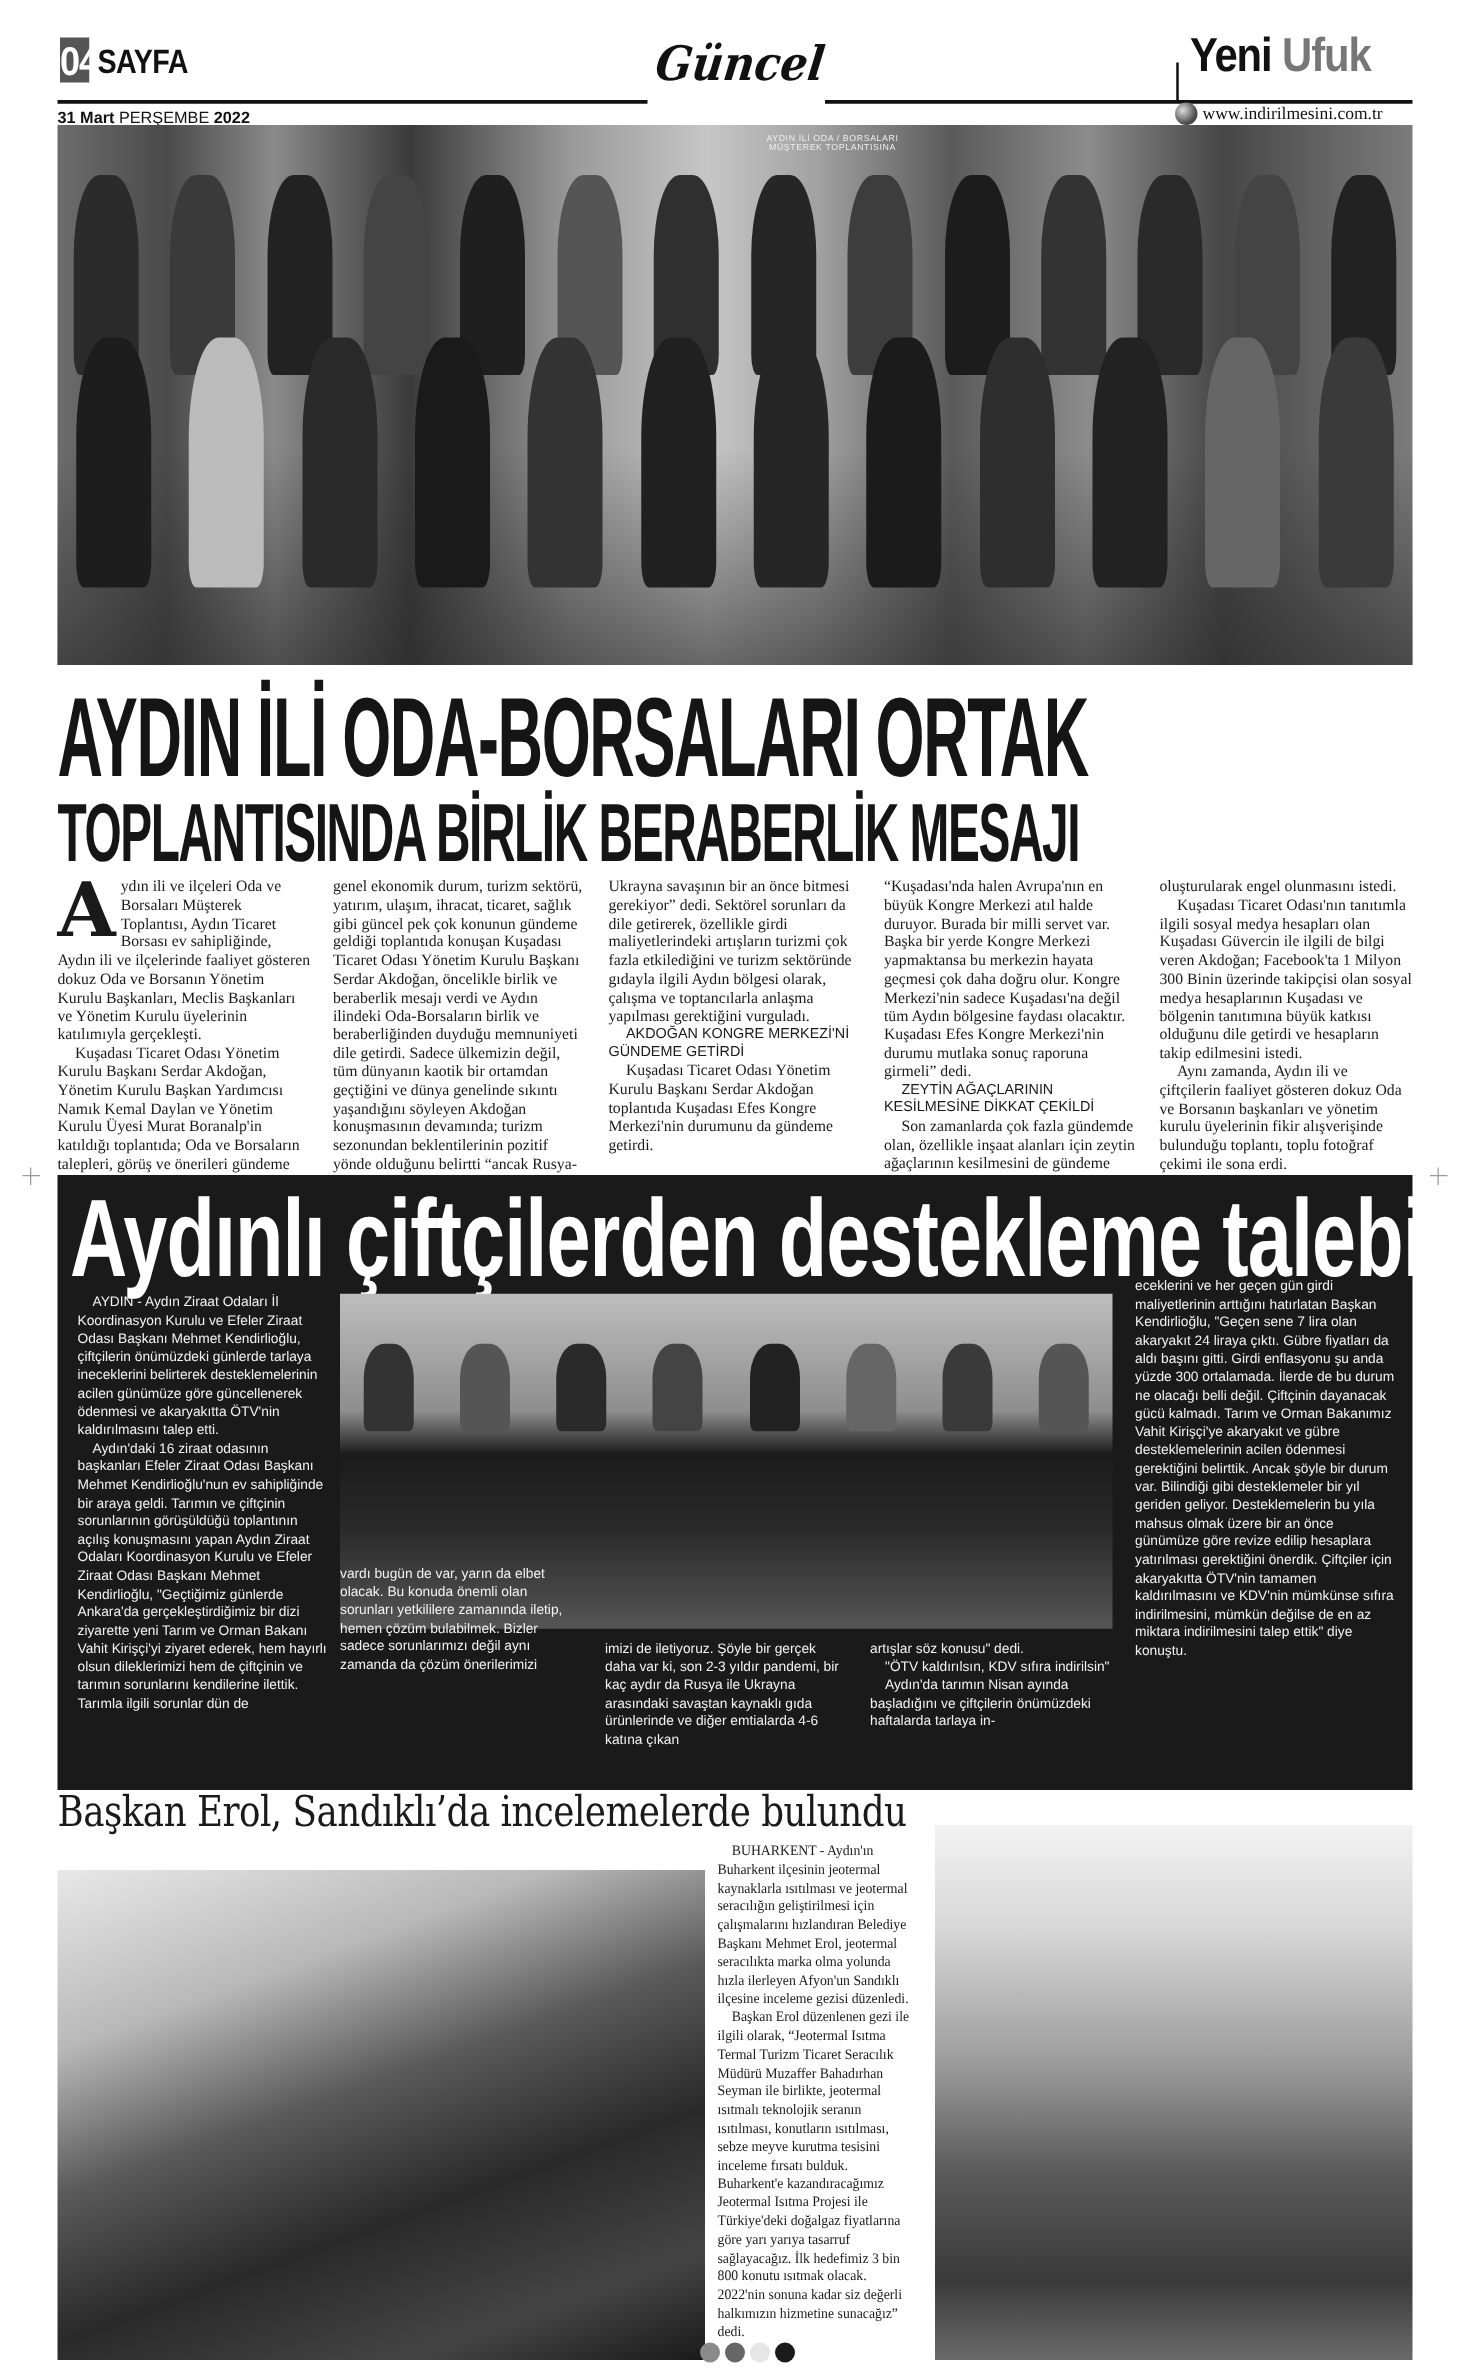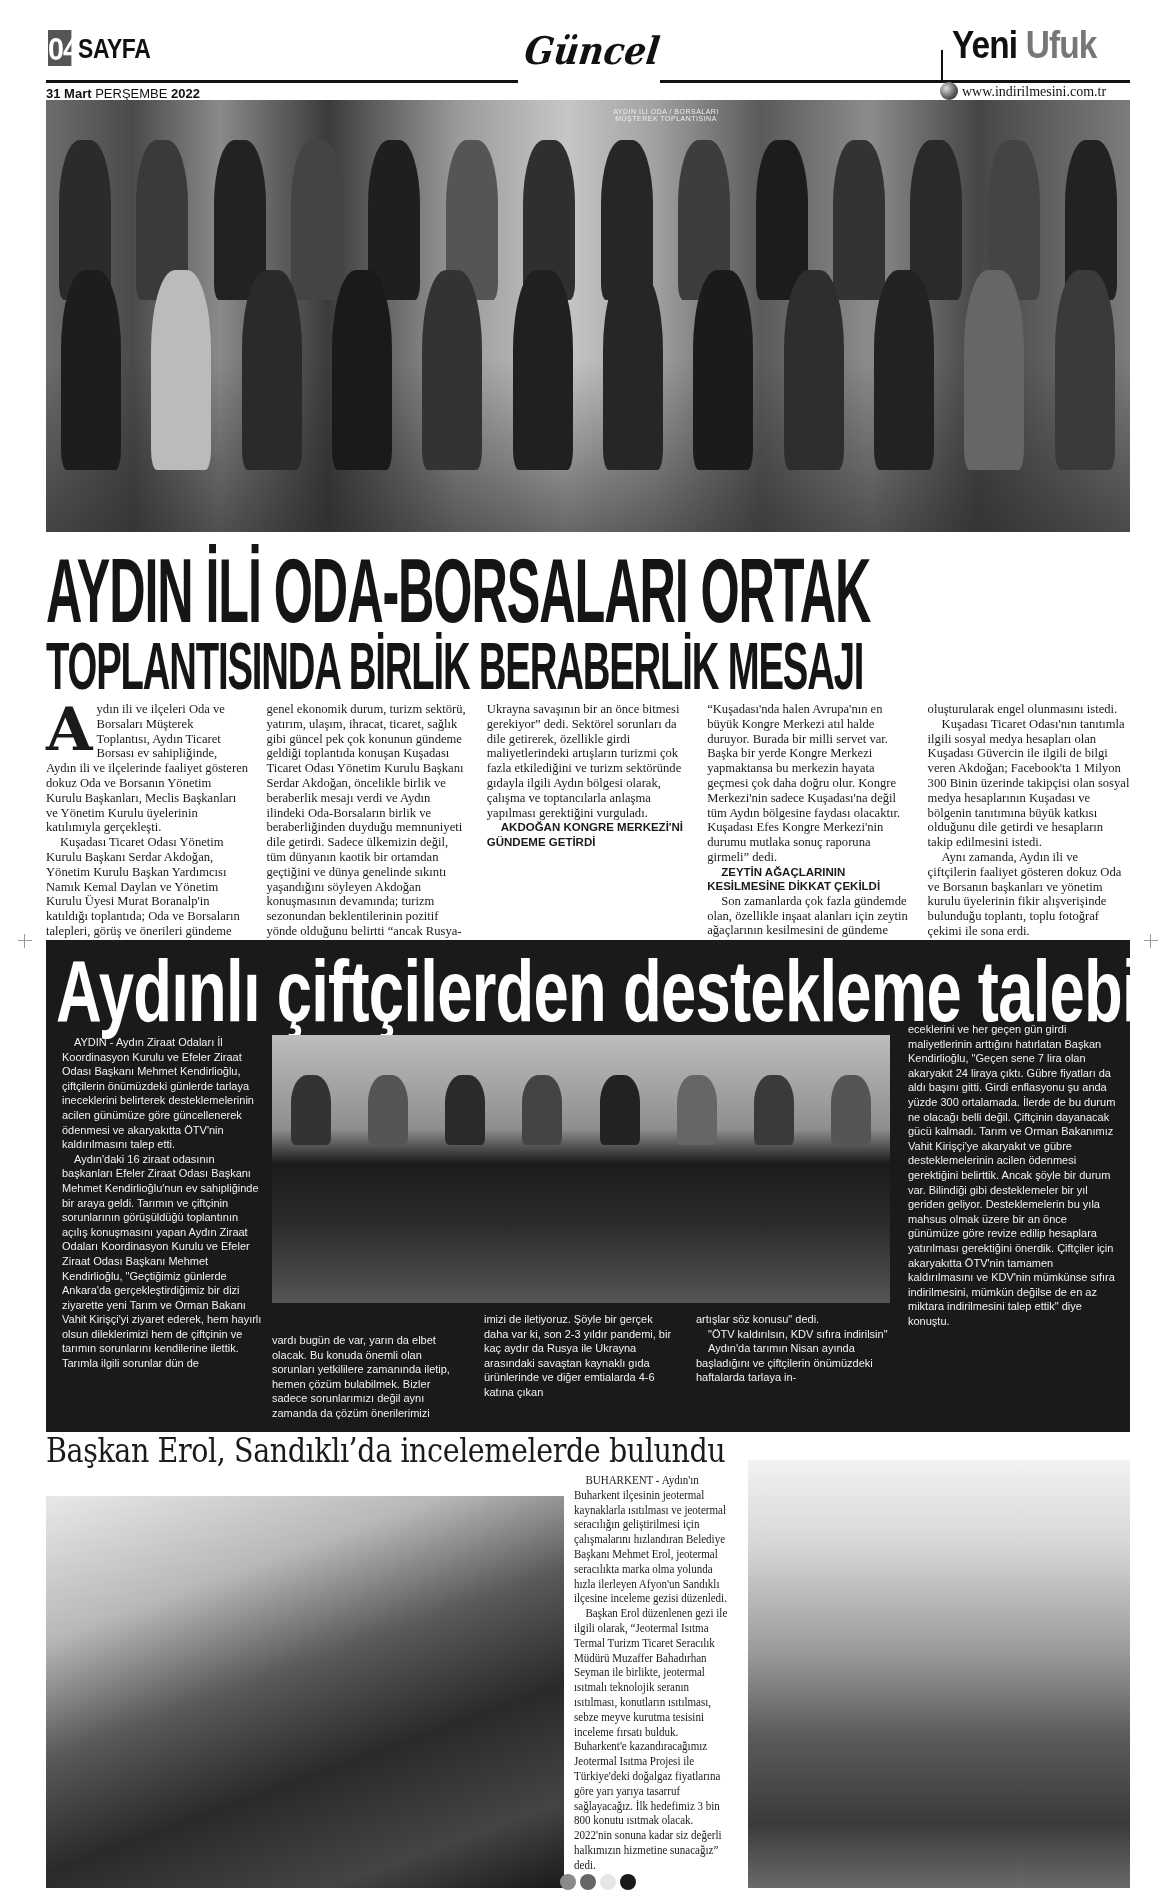--- a/index.html
+++ b/index.html
@@ -49,40 +49,40 @@
   .h1 { left: 46px; width: 1090px; font-family: "Liberation Sans", sans-serif; font-weight: bold;
         color: #151515; white-space: nowrap; transform-origin: left top; letter-spacing: -2px; }
   .h1.l1 { top: 540px; font-size: 90px; transform: scaleX(0.56) scaleY(1.0); width: 1950px; }
   .h1.l2 { top: 628px; font-size: 66px; transform: scaleX(0.58); width: 1900px; }
 
   
   .cols { left: 46px; top: 702px; width: 1084px; display: grid; grid-template-columns: repeat(5, 1fr);
           column-gap: 18px; font-size: 12.6px; line-height: 14.8px; }
   .col p { margin: 0; text-indent: 14px; text-align: left; }
   .col p.noind { text-indent: 0; }
-  .col .subhead { font-family: "Liberation Sans", sans-serif; font-weight: bold; font-size: 11.5px;
+  .col .subhead { font-family: "Liberation Sans", sans-serif; font-weight: normal; font-size: 11.5px;
                   line-height: 14.5px; text-indent: 14px; margin: 0; }
   .dropcap { float: left; font-size: 60px; line-height: 46px; margin: 4px 4px 0 0; font-weight: bold;
              font-family: "DejaVu Serif", serif; }
 
   .crosshair { width: 14px; height: 14px; }
   .crosshair::before, .crosshair::after { content:""; position:absolute; background:#999; }
   .crosshair::before { left: 6px; top: 0; width: 1px; height: 14px; }
   .crosshair::after { left: 0; top: 6px; width: 14px; height: 1px; }
 
   
   .box2 { left: 46px; top: 940px; width: 1084px; height: 492px; background: #1a1a1a; }
   .h2 { left: 56px; top: 940px; font-family: "Liberation Sans", sans-serif; font-weight: bold;
         font-size: 88px; color: #fff; white-space: nowrap; transform: scaleX(0.72); transform-origin: left top;
         letter-spacing: -1px; }
   .a2text { font-family: "Liberation Sans", sans-serif; font-size: 11px; line-height: 14.6px; color: #f2f2f2; }
   .a2text p { margin: 0; text-indent: 12px; }
   .a2-left { left: 62px; top: 1035px; width: 200px; }
   .a2-right { left: 908px; top: 1022px; width: 212px; }
-  .a2-b1 { left: 272px; top: 1333px; width: 195px; }
+  .a2-b1 { left: 272px; top: 1252px; width: 195px; }
   .a2-b2 { left: 484px; top: 1312px; width: 195px; }
   .a2-b3 { left: 696px; top: 1312px; width: 195px; }
 
   
   .h3 { left: 46px; top: 1430px; font-family: "DejaVu Serif", serif; font-size: 34px; color: #1a1a1a;
         white-space: nowrap; transform: scaleX(0.84); transform-origin: left top; letter-spacing:-0.5px; }
   .a3text { left: 574px; top: 1474px; width: 166px; font-size: 11.6px; line-height: 14.8px;
             transform: scaleX(0.95); transform-origin: left top; }
   .a3text p { margin: 0; text-indent: 12px; }
 
@@ -155,20 +155,21 @@
   <div class="col">
     <p class="noind"><span class="dropcap">A</span><span>ydın ili ve ilçeleri Oda ve Borsaları Müşterek Toplantısı, Aydın Ticaret Borsası ev sahipliğinde, Aydın ili ve ilçelerinde faaliyet gösteren dokuz Oda ve Borsanın Yönetim Kurulu Başkanları, Meclis Başkanları ve Yönetim Kurulu üyelerinin katılımıyla gerçekleşti.</span></p>
     <p>Kuşadası Ticaret Odası Yönetim Kurulu Başkanı Serdar Akdoğan, Yönetim Kurulu Başkan Yardımcısı Namık Kemal Daylan ve Yönetim Kurulu Üyesi Murat Boranalp'in katıldığı toplantıda; Oda ve Borsaların talepleri, görüş ve önerileri gündeme geldi. Aydın bölgesiyle ilgili;</p>
   </div>
   <div class="col">
     <p class="noind">genel ekonomik durum, turizm sektörü, yatırım, ulaşım, ihracat, ticaret, sağlık gibi güncel pek çok konunun gündeme geldiği toplantıda konuşan Kuşadası Ticaret Odası Yönetim Kurulu Başkanı Serdar Akdoğan, öncelikle birlik ve beraberlik mesajı verdi ve Aydın ilindeki Oda-Borsaların birlik ve beraberliğinden duyduğu memnuniyeti dile getirdi. Sadece ülkemizin değil, tüm dünyanın kaotik bir ortamdan geçtiğini ve dünya genelinde sıkıntı yaşandığını söyleyen Akdoğan konuşmasının devamında; turizm sezonundan beklentilerinin pozitif yönde olduğunu belirtti “ancak Rusya-</p>
   </div>
   <div class="col">
     <p class="noind">Ukrayna savaşının bir an önce bitmesi gerekiyor” dedi. Sektörel sorunları da dile getirerek, özellikle girdi maliyetlerindeki artışların turizmi çok fazla etkilediğini ve turizm sektöründe gıdayla ilgili Aydın bölgesi olarak, çalışma ve toptancılarla anlaşma yapılması gerektiğini vurguladı.</p>
     <p class="subhead">AKDOĞAN KONGRE MERKEZİ'Nİ GÜNDEME GETİRDİ</p>
+    <p>Kuşadası Ticaret Odası Yönetim Kurulu Başkanı Serdar Akdoğan toplantıda Kuşadası Efes Kongre Merkezi'nin durumunu da gündeme getirdi.</p>
   </div>
   <div class="col">
     <p class="noind">“Kuşadası'nda halen Avrupa'nın en büyük Kongre Merkezi atıl halde duruyor. Burada bir milli servet var. Başka bir yerde Kongre Merkezi yapmaktansa bu merkezin hayata geçmesi çok daha doğru olur. Kongre Merkezi'nin sadece Kuşadası'na değil tüm Aydın bölgesine faydası olacaktır. Kuşadası Efes Kongre Merkezi'nin durumu mutlaka sonuç raporuna girmeli” dedi.</p>
     <p class="subhead">ZEYTİN AĞAÇLARININ KESİLMESİNE DİKKAT ÇEKİLDİ</p>
     <p>Son zamanlarda çok fazla gündemde olan, özellikle inşaat alanları için zeytin ağaçlarının kesilmesini de gündeme getiren Akdoğan; zeytin ağaçlarının kesilmesine bir koordinasyon merkezi</p>
   </div>
   <div class="col">
     <p class="noind">oluşturularak engel olunmasını istedi.</p>
     <p>Kuşadası Ticaret Odası'nın tanıtımla ilgili sosyal medya hesapları olan Kuşadası Güvercin ile ilgili de bilgi veren Akdoğan; Facebook'ta 1 Milyon 300 Binin üzerinde takipçisi olan sosyal medya hesaplarının Kuşadası ve bölgenin tanıtımına büyük katkısı olduğunu dile getirdi ve hesapların takip edilmesini istedi.</p>
     <p>Aynı zamanda, Aydın ili ve çiftçilerin faaliyet gösteren dokuz Oda ve Borsanın başkanları ve yönetim kurulu üyelerinin fikir alışverişinde bulunduğu toplantı, toplu fotoğraf çekimi ile sona erdi.</p>

